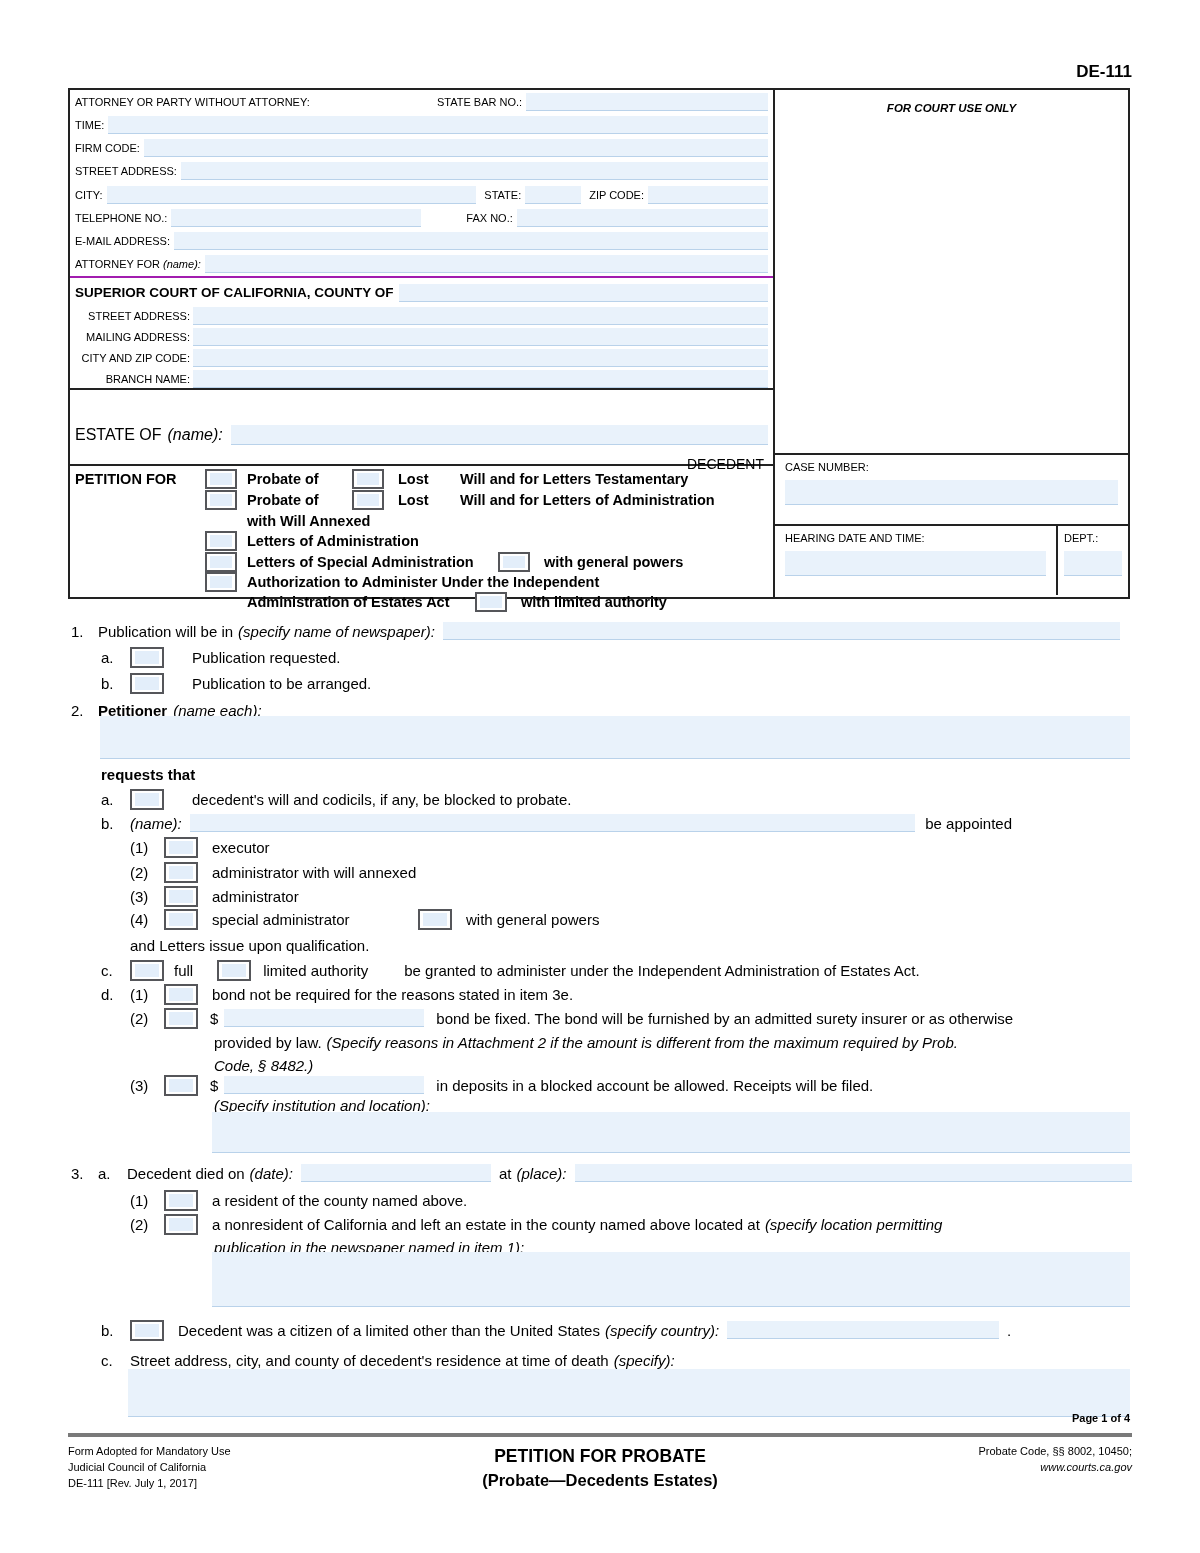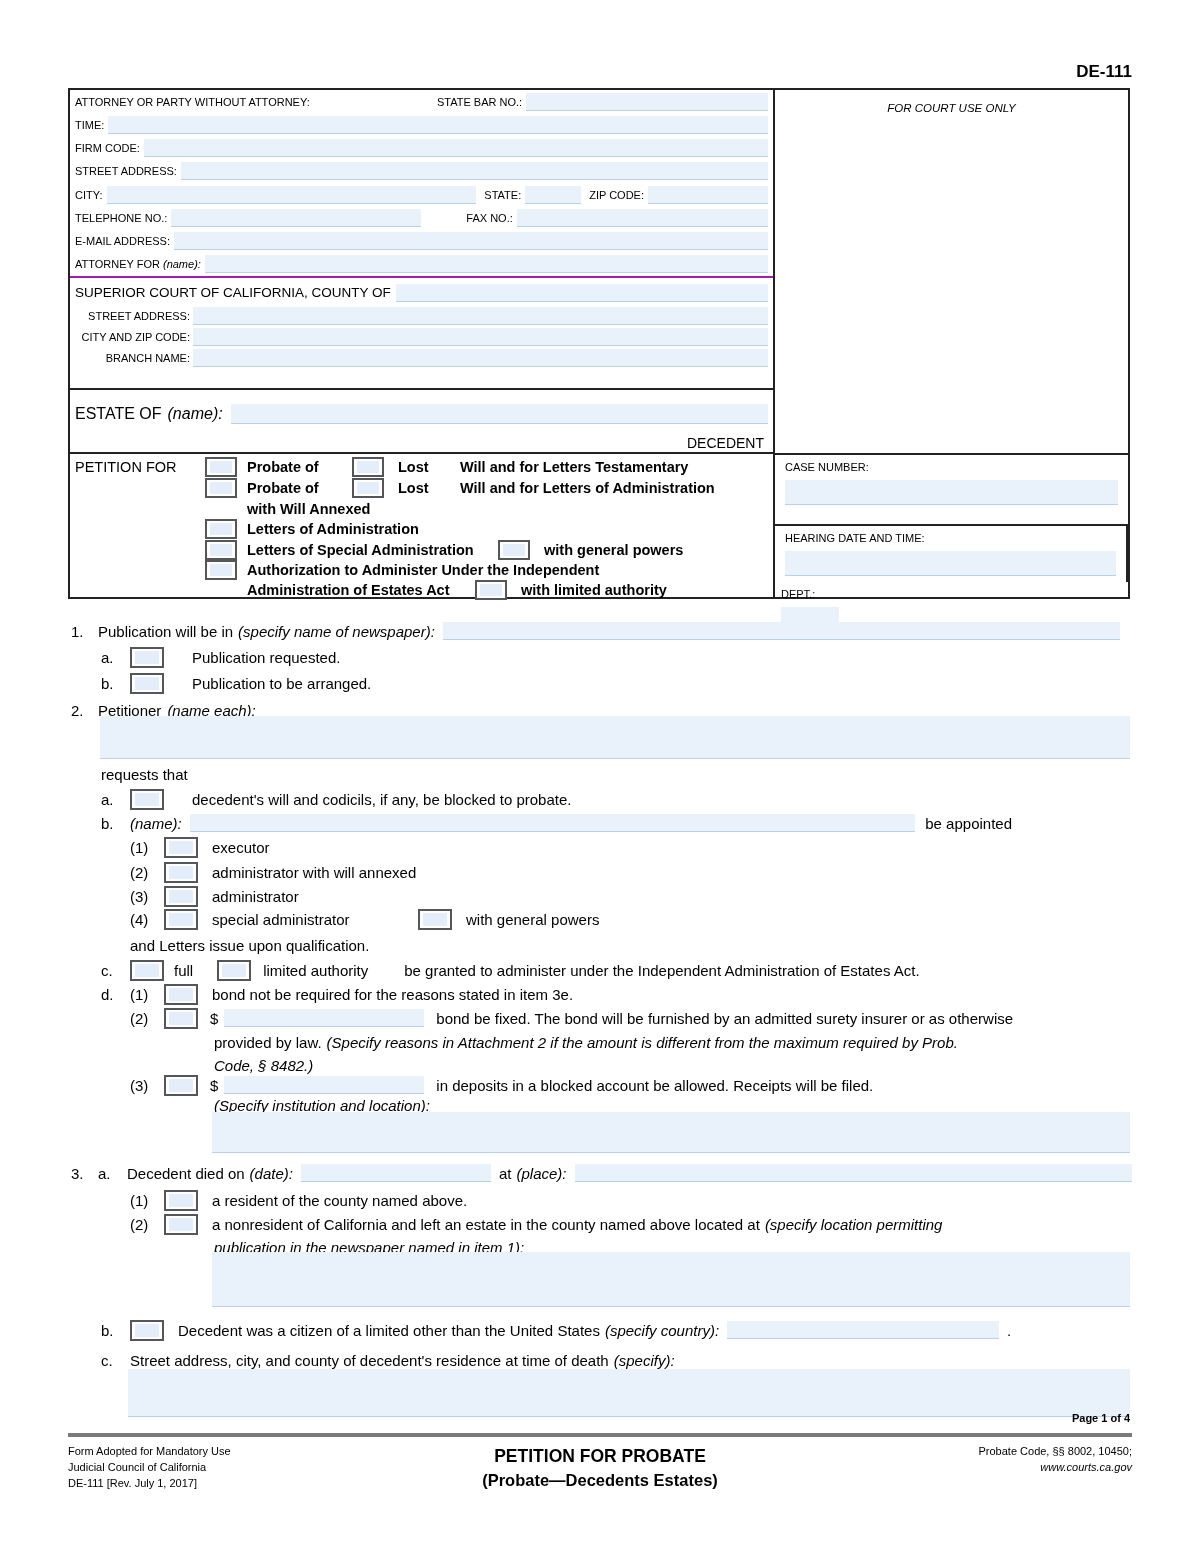--- a/index.html
+++ b/index.html
@@ -4,21 +4,21 @@
 <style>
   html,body{margin:0;padding:0;background:#fff;}
   #page{position:relative;width:1200px;height:1553px;background:#fff;color:#000;
         font-family:"Liberation Sans",sans-serif;overflow:hidden;}
   .abs{position:absolute;}
   .lbl{font-size:11px;white-space:nowrap;flex:none;}
   .t{font-size:15px;white-space:nowrap;flex:none;}
   .t13{font-size:13.5px;white-space:nowrap;flex:none;}
   .t16{font-size:16px;white-space:nowrap;flex:none;}
   .it{font-style:italic;}
-  .bd{font-weight:400;}
+  .bd{font-weight:700;}
   .field{background:#e9f2fb;border-bottom:1px solid #b9d2ea;height:18px;box-sizing:border-box;flex:none;}
   .fl{flex:1 1 auto;}
   .bigfield{position:absolute;background:#e9f2fb;border-bottom:1px solid #b9d2ea;}
   .cb{width:34px;height:21px;border:2px solid #55565a;background:#fff;box-sizing:border-box;position:relative;flex:none;}
   .cb::after{content:"";position:absolute;left:3px;right:3px;top:2px;bottom:2px;background:#e3eefa;}
   .cb.sm{width:32px;height:20px;}
   .bl{position:absolute;left:0;right:0;display:flex;align-items:center;height:22px;}
   .pr{position:absolute;display:flex;align-items:center;height:20px;font-weight:700;font-size:14.5px;left:135px;}
   .pr .t{font-size:14.5px;}
   .frow{display:flex;align-items:center;height:22px;}
@@ -32,26 +32,26 @@
   .sp62{width:62px;flex:none;}
   .sp146{width:146px;flex:none;}
   .formbox{position:absolute;left:68px;top:88px;width:1062px;height:511px;border:2px solid #222;box-sizing:border-box;}
   .leftpane{position:absolute;left:0;top:0;width:705px;height:100%;border-right:2px solid #222;box-sizing:border-box;}
   .rightpane{position:absolute;left:705px;top:0;right:0;height:100%;}
   .sec-att{display:flex;flex-direction:column;justify-content:space-evenly;height:188px;
            border-bottom:2px solid #a21caf;padding:0 5px;box-sizing:border-box;}
   .sec-court{height:112px;border-bottom:2px solid #222;padding:2px 5px;box-sizing:border-box;}
   .crow{display:flex;align-items:center;height:21px;}
   .clabel{width:115px;text-align:right;font-size:11px;flex:none;white-space:nowrap;}
-  .sec-estate{height:64px;border-bottom:2px solid #222;padding:11px 5px;box-sizing:border-box;}
+  .sec-estate{height:64px;border-bottom:2px solid #222;padding:20px 5px;box-sizing:border-box;margin-top:12px;}
   .sec-pet{position:relative;height:141px;}
   .fcuo{height:365px;border-bottom:2px solid #222;text-align:center;padding-top:8px;box-sizing:border-box;}
   .casebox{height:71px;border-bottom:2px solid #222;padding:6px 10px;box-sizing:border-box;}
   .cfield{background:#e9f2fb;border-bottom:1px solid #b9d2ea;height:24px;margin-top:7px;}
-  .hearing-row{display:flex;height:69px;flex-direction:column;}
+  .hearing-row{display:flex;height:69px;}
   .hearing{flex:1 1 auto;border-right:2px solid #222;padding:6px 10px;box-sizing:border-box;}
   .dept{width:70px;flex:none;padding:6px 6px;box-sizing:border-box;}
   #body{position:absolute;left:68px;top:612px;width:1064px;height:941px;}
   .grayline{position:absolute;left:0;right:0;height:4px;background:#7a7a7a;}
   .footer{position:absolute;left:0;right:0;top:832px;display:flex;align-items:flex-start;}
   .fcol-l{width:300px;flex:none;font-size:11px;line-height:1.45;}
   .fcol-c{flex:1;text-align:center;}
   .fcol-r{width:300px;flex:none;font-size:11px;line-height:1.45;text-align:right;}
   .ftitle1{font-size:17.5px;font-weight:700;line-height:1.4;}
   .ftitle2{font-size:16.5px;font-weight:700;line-height:1.4;}
@@ -115,20 +115,24 @@
       <div class="sec-court">
         <div class="frow" style="height:25px">
           <span class="t13 bd">SUPERIOR COURT OF CALIFORNIA, COUNTY OF</span>
           <span class="field fl ml5"></span>
         </div>
         <div class="crow">
           <span class="clabel">STREET ADDRESS:</span>
           <span class="field fl ml3"></span>
         </div>
         <div class="crow">
+          <span class="clabel">MAILING ADDRESS:</span>
+          <span class="field fl ml3"></span>
+        </div>
+        <div class="crow">
           <span class="clabel">CITY AND ZIP CODE:</span>
           <span class="field fl ml3"></span>
         </div>
         <div class="crow">
           <span class="clabel">BRANCH NAME:</span>
           <span class="field fl ml3"></span>
         </div>
       </div>
 
       <div class="sec-estate">

